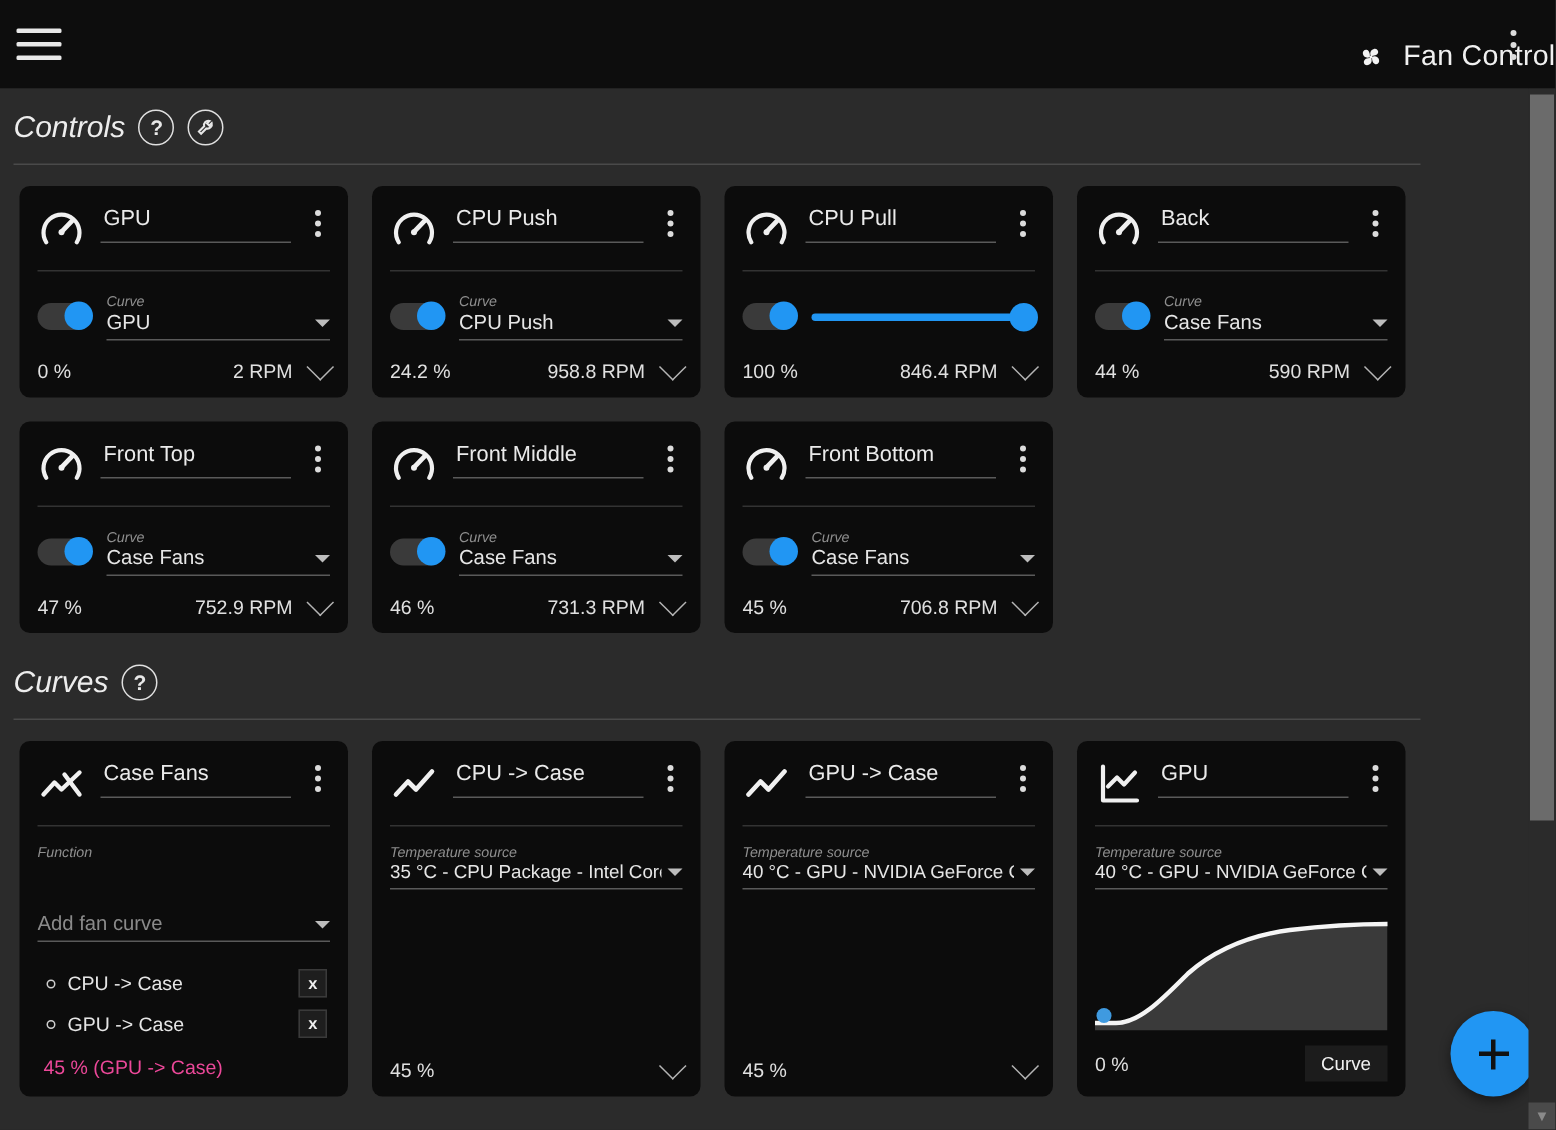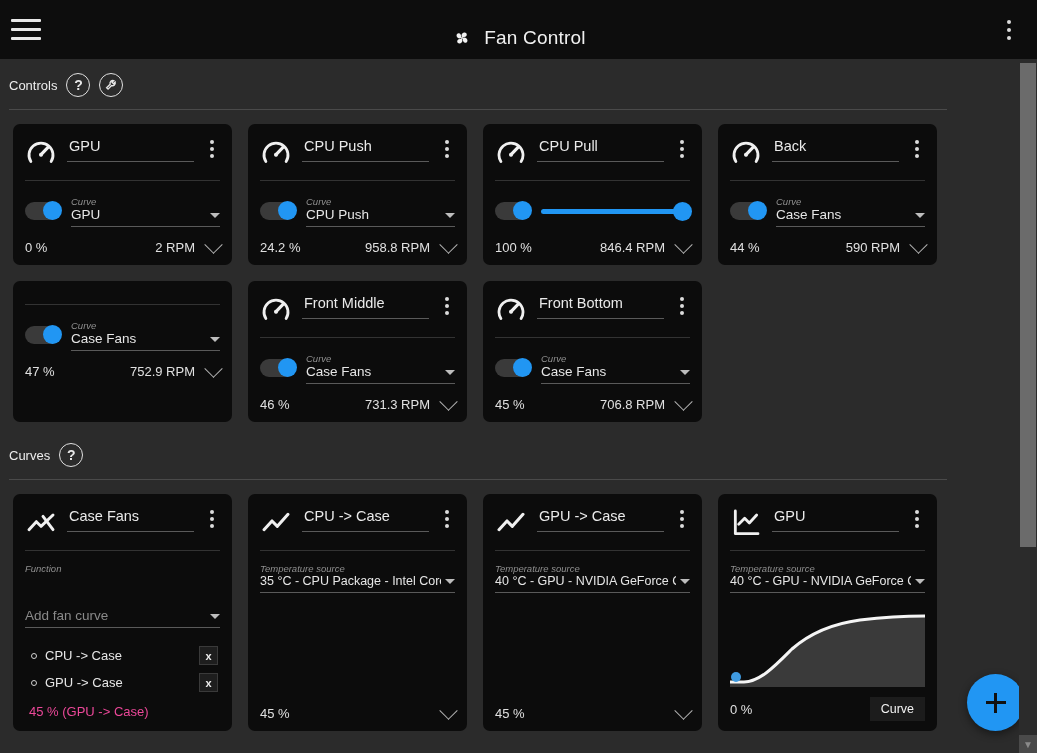--- a/index.html
+++ b/index.html
@@ -19,21 +19,21 @@
     position: relative;
   }
   .hamburger {
     width: 52px; height: 59px;
     display: flex; flex-direction: column; justify-content: center;
     align-items: center; gap: 6px; cursor: pointer;
   }
   .hamburger i { display:block; width: 30px; height: 3px; background: #e8e8e8; border-radius: 1px; }
   .title-center {
     position: absolute; left: 0; right: 0; top: 0; height: 75px;
-    display: flex; align-items: center; justify-content: center; gap: 11px;
+    display: flex; align-items: center; justify-content: flex-end; gap: 11px;
     pointer-events: none;
   }
   .app-title { font-size: 19px; color: #f0f0f0; letter-spacing: .2px; }
   .kebab-top {
     position: absolute; right: 0; top: 0; width: 56px; height: 59px;
     display: flex; flex-direction: column; align-items: center; justify-content: center; gap: 4px;
     cursor: pointer;
   }
   .kebab-top i, .kebab i { display:block; width: 4px; height: 4px; border-radius: 50%; background: #dcdcdc; }
 
@@ -42,21 +42,21 @@
     position: absolute; top: 59px; left: 0;
     width: 1019px; height: 694px;
     background: #2b2b2b;
     overflow: hidden;
   }
 
   .section-head {
     display: flex; align-items: center; gap: 9px;
     padding: 14px 0 12px 9px;
   }
-  .section-title { font-size: 13px; color: #ededed; }
+  .section-title { font-size: 20px; color: #ededed; font-style: italic; }
   .circ-icon {
     width: 24px; height: 24px; border-radius: 50%;
     border: 1.6px solid #e0e0e0;
     display: flex; align-items: center; justify-content: center;
     cursor: pointer; flex: none;
   }
   .circ-icon.q { font-size: 14px; color: #e8e8e8; font-weight: 600; line-height: 1; }
   .divider { height: 1px; background: #4a4a4a; margin: 0 72px 0 9px; }
 
   
@@ -333,20 +333,35 @@
         </div>
       </div>
         </div>
     <div class="card-foot">
       <span class="pct">44 %</span>
       <span class="rpm">590 RPM</span>
       <span class="chev"></span>
     </div>
       </div>
       <div class="card">
+    <div class="card-top">
+    <span class="card-icon"><svg viewBox="0 0 24 24" width="32" height="32" fill="none">
+  <path d="M4.4 18.4a9 9 0 1 1 15.2 0" stroke="#f0f0f0" stroke-width="2.1" stroke-linecap="round"></path>
+  <path d="M12 13.2 17.4 7.6" stroke="#f0f0f0" stroke-width="2.4" stroke-linecap="round"></path>
+  <circle cx="12" cy="13.4" r="1.5" fill="#f0f0f0"></circle>
+</svg></span>
+    <div class="name-wrap">
+            <div class="card-name">Front Top</div>
+          </div>
+    <div class="kebab">
+            <i></i>
+            <i></i>
+            <i></i>
+          </div>
+  </div>
         <div class="card-sep"></div>
         <div class="row-ctrl">
       <div class="toggle">
             <span class="knob"></span>
           </div>
       <div class="field">
         <div class="field-label">Curve</div>
         <div class="field-value-row">
           <div class="field-value">Case Fans</div>
           <span class="caret"></span>

